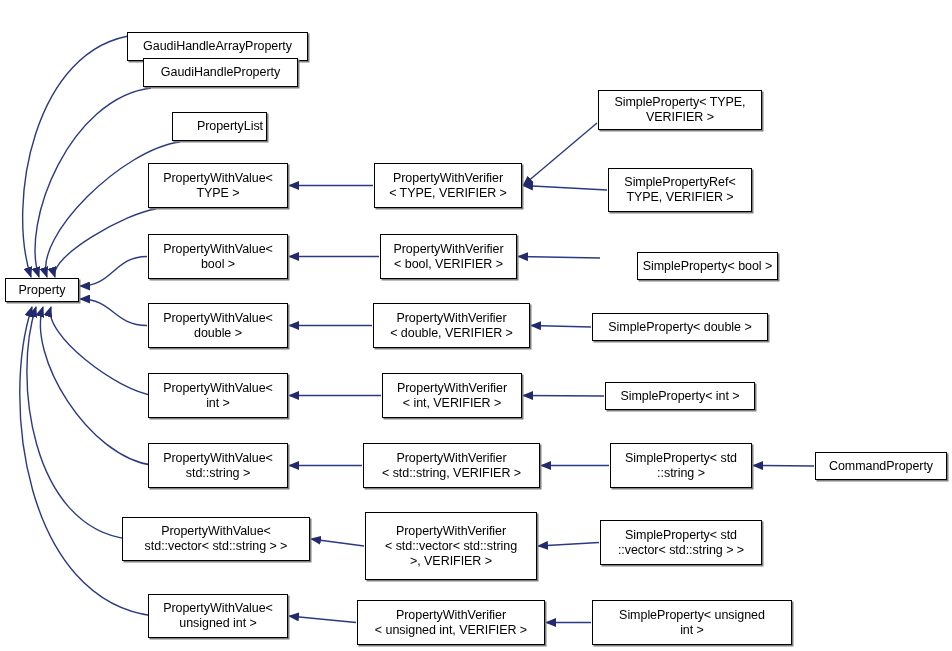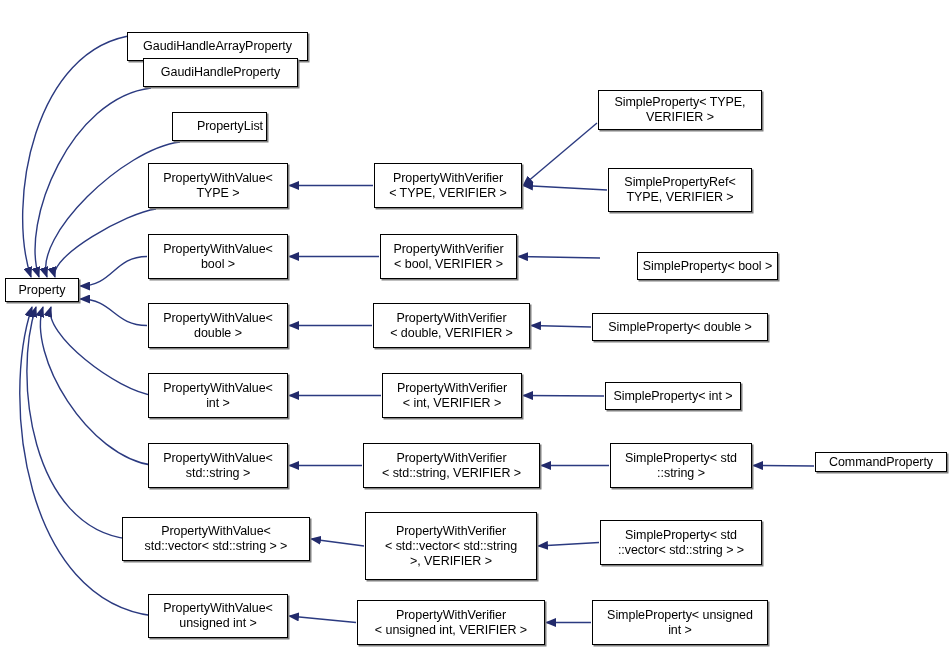--- a/index.html
+++ b/index.html
@@ -111,36 +111,36 @@
       <div class="node" style="left: 601px; top: 252px; width: 141px; height: 28px; margin-left: 36px;"><span class="node-label">SimpleProperty&lt; bool &gt;</span></div>
       <div class="node" style="left: 148px; top: 303px; width: 140px; height: 45px;"><span class="node-label">PropertyWithValue&lt;
 double &gt;</span></div>
       <div class="node" style="left: 373px; top: 303px; width: 157px; height: 45px;"><span class="node-label">PropertyWithVerifier
 &lt; double, VERIFIER &gt;</span></div>
       <div class="node" style="left: 592px; top: 313px; width: 176px; height: 28px; align-items: center;"><span class="node-label">SimpleProperty&lt; double &gt;</span></div>
       <div class="node" style="left: 148px; top: 373px; width: 140px; height: 45px;"><span class="node-label">PropertyWithValue&lt;
 int &gt;</span></div>
       <div class="node" style="left: 382px; top: 373px; width: 140px; height: 45px;"><span class="node-label">PropertyWithVerifier
 &lt; int, VERIFIER &gt;</span></div>
-      <div class="node" style="left: 605px; top: 382px; width: 136px; height: 28px;"><span class="node-label">SimpleProperty&lt; int &gt;</span></div>
+      <div class="node" style="left: 605px; top: 382px; width: 150px; height: 28px;"><span class="node-label">SimpleProperty&lt; int &gt;</span></div>
       <div class="node" style="left: 148px; top: 443px; width: 140px; height: 45px;"><span class="node-label">PropertyWithValue&lt;
 std::string &gt;</span></div>
       <div class="node" style="left: 363px; top: 443px; width: 177px; height: 45px;"><span class="node-label">PropertyWithVerifier
 &lt; std::string, VERIFIER &gt;</span></div>
       <div class="node" style="left: 610px; top: 443px; width: 142px; height: 45px;"><span class="node-label">SimpleProperty&lt; std
 ::string &gt;</span></div>
-      <div class="node" style="left: 815px; top: 452px; width: 132px; height: 20px;"><span class="node-label">CommandProperty</span></div>
+      <div class="node" style="left: 815px; top: 452px; width: 132px; height: 28px;"><span class="node-label">CommandProperty</span></div>
       <div class="node" style="left: 122px; top: 517px; width: 188px; height: 44px;"><span class="node-label">PropertyWithValue&lt;
 std::vector&lt; std::string &gt; &gt;</span></div>
       <div class="node" style="left: 365px; top: 512px; width: 172px; height: 68px;"><span class="node-label">PropertyWithVerifier
 &lt; std::vector&lt; std::string
 &gt;, VERIFIER &gt;</span></div>
       <div class="node" style="left: 600px; top: 520px; width: 162px; height: 45px;"><span class="node-label">SimpleProperty&lt; std
 ::vector&lt; std::string &gt; &gt;</span></div>
       <div class="node" style="left: 148px; top: 594px; width: 140px; height: 44px;"><span class="node-label">PropertyWithValue&lt;
 unsigned int &gt;</span></div>
       <div class="node" style="left: 357px; top: 600px; width: 188px; height: 45px;"><span class="node-label">PropertyWithVerifier
 &lt; unsigned int, VERIFIER &gt;</span></div>
-      <div class="node" style="left: 592px; top: 600px; width: 176px; height: 45px;"><span class="node-label">SimpleProperty&lt; unsigned
+      <div class="node" style="left: 592px; top: 600px; width: 200px; height: 45px;"><span class="node-label">SimpleProperty&lt; unsigned
 int &gt;</span></div>
     </div>
 
 </div>
 
 </body></html>

